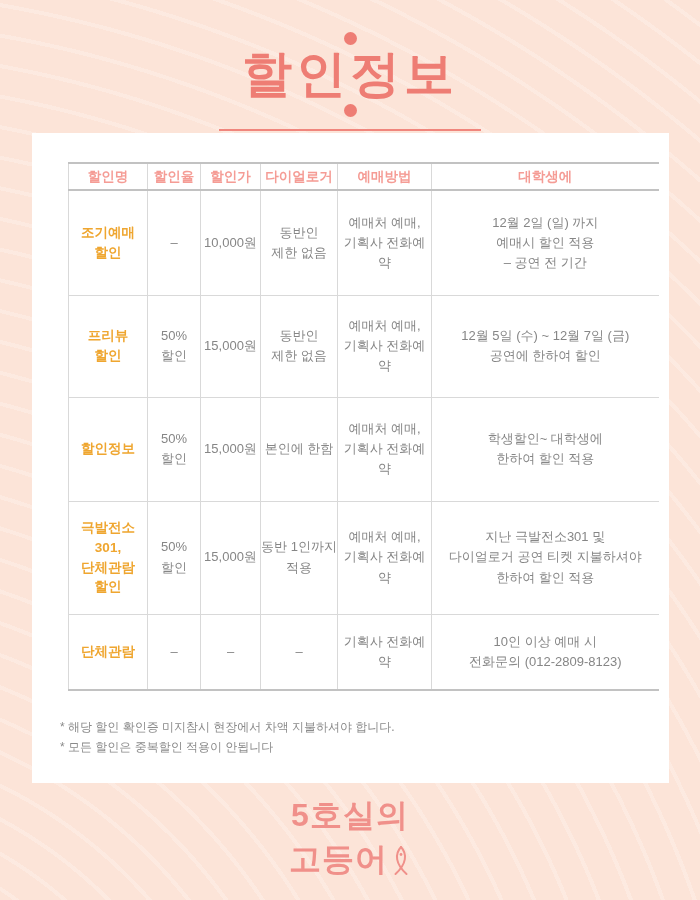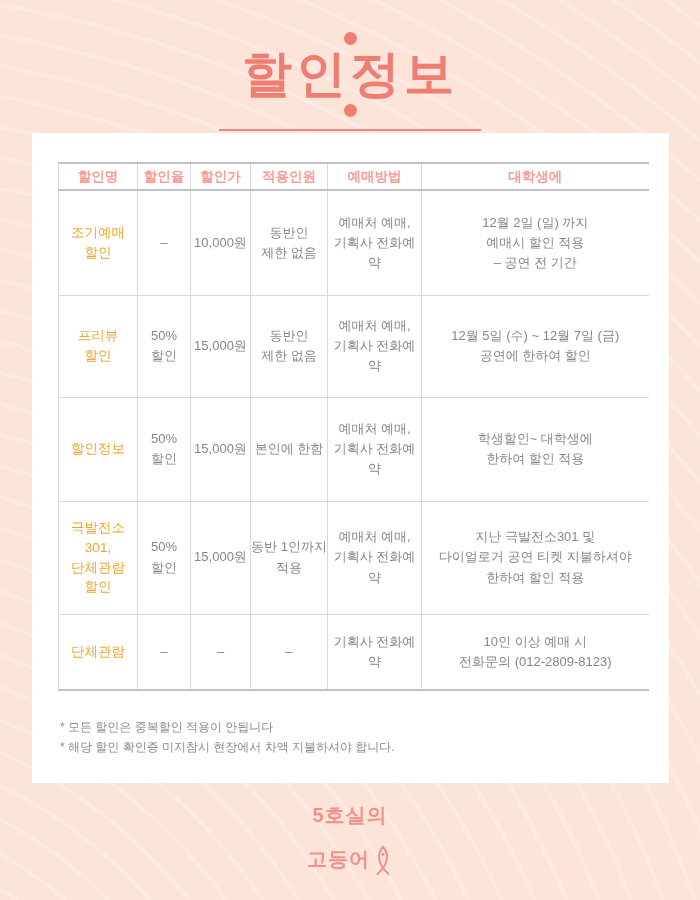--- a/index.html
+++ b/index.html
@@ -34,21 +34,21 @@
     letter-spacing:4px;line-height:1.1;
   }
   .title-underline{
     width:262px;height:2px;background:#f0867d;margin:12px auto 0;
   }
   .panel{
     position:absolute;left:32px;top:133px;width:637px;height:650px;
     background:#ffffff;
   }
   table{
-    position:absolute;left:26px;top:29px;width:590px;
+    position:absolute;left:36px;top:29px;width:590px;
     border-collapse:collapse;table-layout:fixed;
   }
   th{
     height:27px;
     border:1px solid var(--border-light);
     border-top:2px solid var(--border-heavy);
     border-bottom:2px solid var(--border-heavy);
     color:var(--coral-light);
     font-size:13.5px;font-weight:bold;
     text-align:center;vertical-align:middle;
@@ -58,30 +58,30 @@
     color:var(--gray-text);
     font-size:13px;line-height:1.55;
     text-align:center;vertical-align:middle;
     white-space:pre-line;
   }
   tr.r1{height:105px;} tr.r2{height:102px;} tr.r3{height:104px;}
   tr.r4{height:113px;} tr.r5{height:76px;}
   tr.last td{border-bottom:2px solid var(--border-heavy);}
   th.no-r,td.no-r{border-right:none;}
   td.name{
-    color:var(--orange);font-weight:normal;font-size:13.5px;line-height:1.45;
+    color:var(--orange);font-weight:bold;font-size:13.5px;line-height:1.45;
   }
   .footnotes{
     position:absolute;left:28px;top:585px;
     font-size:12px;color:#8a8a8a;line-height:1.65;
   }
   .logo{
     position:absolute;top:793px;left:0;width:700px;
     text-align:center;color:var(--coral-logo);
-    font-weight:800;font-size:20px;letter-spacing:1px;line-height:44px;
+    font-weight:800;font-size:32px;letter-spacing:1px;line-height:44px;
   }
   .logo-line2-wrap{display:flex;justify-content:center;align-items:center;gap:3px;}
   .fish-icon{display:inline-block;margin-top:4px;}
 </style>
 </head>
 <body>
 
 <div class="title-row">
   <span class="title-dot"></span>
   <span class="page-title">할인정보</span>
@@ -97,21 +97,21 @@
         <col style="width:60px">
       <col style="width:77px">
         <col style="width:94px">
         <col style="width:227px">
     </colgroup>
     <thead>
       <tr>
         <th>할인명</th>
         <th>할인율</th>
         <th>할인가</th>
-        <th>적용인원</th>
+        <th>다이얼로거</th>
         <th>예매방법</th>
         <th class="no-r">대학생에</th>
       </tr>
     </thead>
     <tbody>
       <tr class="r1">
         <td class="name">조기예매
 할인</td>
         <td>–</td>
         <td>10,000원</td>
@@ -168,22 +168,22 @@
         <td>–</td>
         <td>–</td>
         <td>기획사 전화예약</td>
         <td class="no-r">10인 이상 예매 시
 전화문의 (012-2809-8123)</td>
       </tr>
     </tbody>
   </table>
 
   <div class="footnotes">
+    <div>* 해당 할인 확인증 미지참시 현장에서 차액 지불하셔야 합니다.</div>
     <div>* 모든 할인은 중복할인 적용이 안됩니다</div>
-    <div>* 해당 할인 확인증 미지참시 현장에서 차액 지불하셔야 합니다.</div>
   </div>
 </div>
 
 <div class="logo">
   <div>5호실의</div>
   <div class="logo-line2-wrap">
     <span>고등어</span>
     <svg class="fish-icon" width="20" height="34" viewBox="0 0 20 32" fill="none">
       <path d="M10 2 C 3.5 9, 4.5 19, 15.5 29" stroke="#f0908a" stroke-width="2" stroke-linecap="round"></path>
       <path d="M10 2 C 16.5 9, 15.5 19, 4.5 29" stroke="#f0908a" stroke-width="2" stroke-linecap="round"></path>

